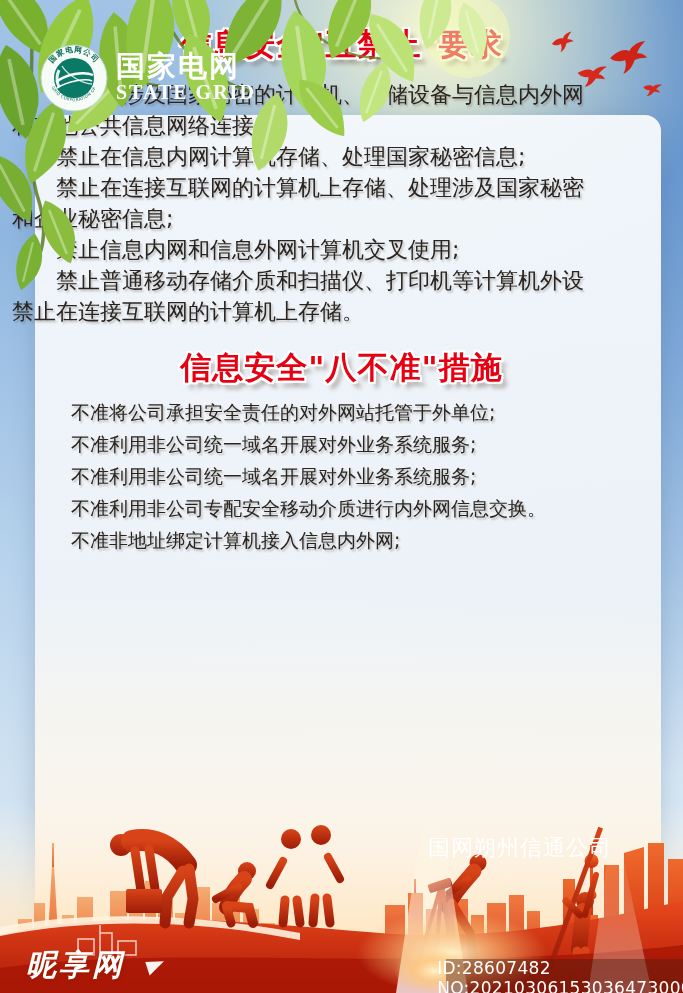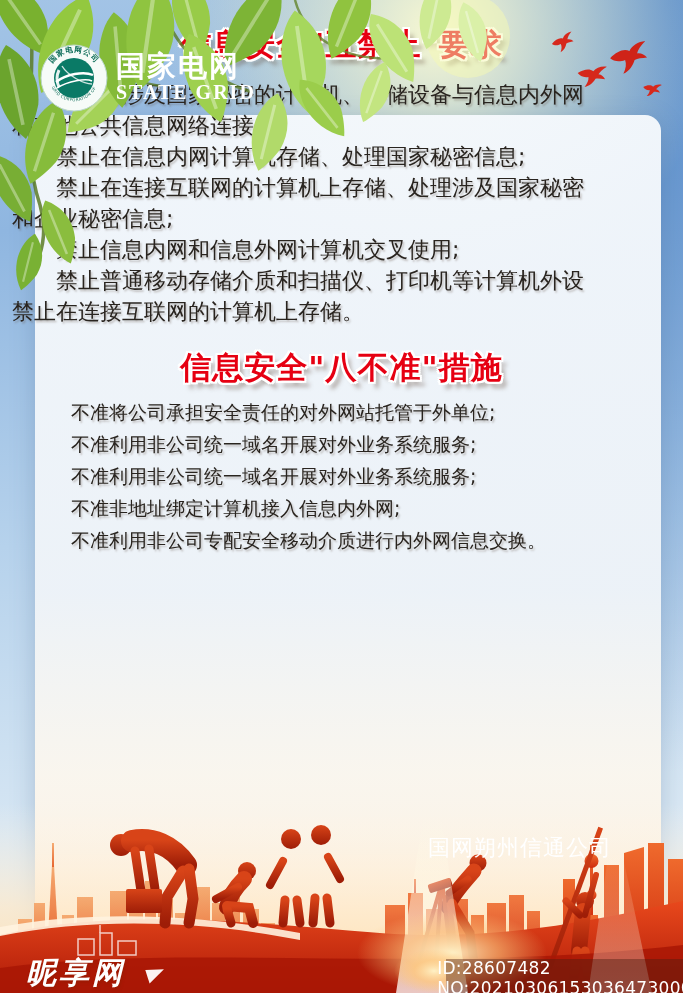--- a/index.html
+++ b/index.html
@@ -29,21 +29,21 @@
     font-weight:normal;color:#ffffff;letter-spacing:1px;z-index:8;margin:12px;}
   .logo{position:absolute;left:40px;top:44px;z-index:6;display:flex;align-items:center;gap:8px;}
   .logo-cn{font-size:29px;font-weight:bold;color:#ffffff;letter-spacing:2px;line-height:1.02;}
   .logo-en{font-size:20px;font-weight:bold;color:#ffffff;letter-spacing:2px;
     font-family:"Liberation Serif","DejaVu Serif",serif;}
   .leaves{position:absolute;left:0;top:0;z-index:4;pointer-events:none;}
   .birds{position:absolute;left:520px;top:20px;z-index:4;pointer-events:none;}
   .illus{position:absolute;left:0;top:803px;z-index:7;pointer-events:none;}
   .watermark{position:absolute;left:26px;top:945px;z-index:9;color:#fff;font-style:italic;
     font-weight:bold;display:flex;align-items:baseline;gap:22px;
-    text-shadow:1px 2px 3px rgba(140,30,0,.55);margin-top:8px;}
+    text-shadow:1px 2px 3px rgba(140,30,0,.55);}
   .wm-cn{font-size:30px;letter-spacing:3px;}
   .wm-url{font-size:24px;letter-spacing:1px;}
   .plane{width:0;height:0;border-left:18px solid #fff;border-top:5px solid transparent;
     border-bottom:9px solid transparent;transform:rotate(-18deg);align-self:center;opacity:.95;}
   .idbar{position:absolute;right:0;top:959px;width:237px;height:37px;z-index:9;
     background:rgba(73,29,16,.42);color:#fff;font-size:17px;letter-spacing:.3px;
     display:flex;align-items:center;justify-content:center;}
 </style>
 </head>
 <body>
@@ -135,22 +135,22 @@
     <p>禁止信息内网和信息外网计算机交叉使用;</p>
     <p>禁止普通移动存储介质和扫描仪、打印机等计算机外设
 禁止在连接互联网的计算机上存储。</p>
   </div>
 
   <h1 class="title t2">信息安全"八不准"措施</h1>
   <div class="bodyblock b2">
     <p>不准将公司承担安全责任的对外网站托管于外单位;</p>
     <p>不准利用非公司统一域名开展对外业务系统服务;</p>
     <p>不准利用非公司统一域名开展对外业务系统服务;</p>
+    <p>不准利用非公司专配安全移动介质进行内外网信息交换。</p>
     <p>不准非地址绑定计算机接入信息内外网;</p>
-    <p>不准利用非公司专配安全移动介质进行内外网信息交换。</p>
   </div>
 
   <p class="company">国网朔州信通公司</p>
 
   <svg class="illus" width="683" height="190" viewBox="0 0 683 190">
     <defs>
       <linearGradient id="gWarm" x1="0" y1="0" x2="0" y2="1">
         <stop offset="0" stop-color="#fff6e8" stop-opacity="0"></stop>
         <stop offset=".55" stop-color="#ffe9c8" stop-opacity=".75"></stop>
         <stop offset="1" stop-color="#ffdba6" stop-opacity=".95"></stop>

